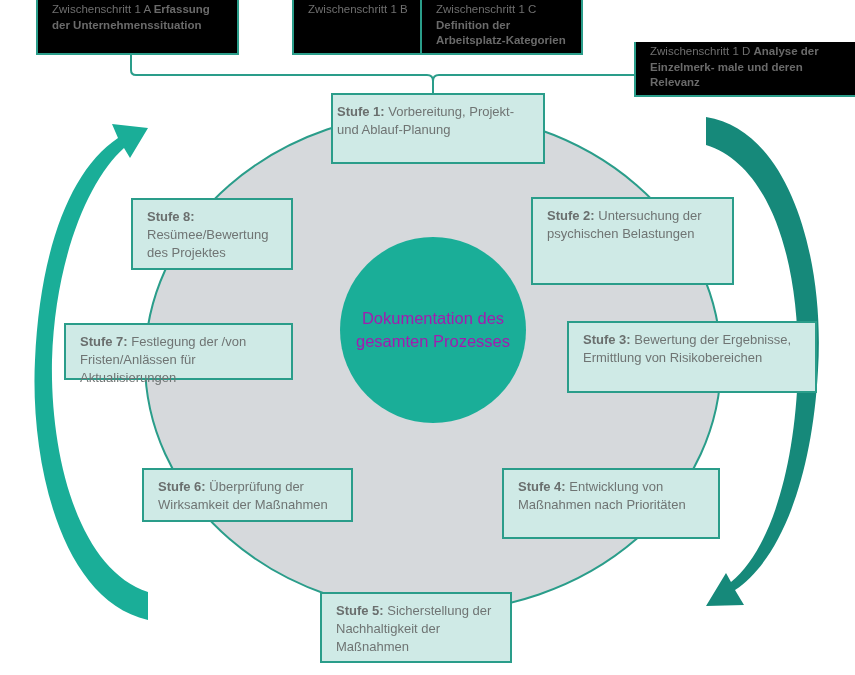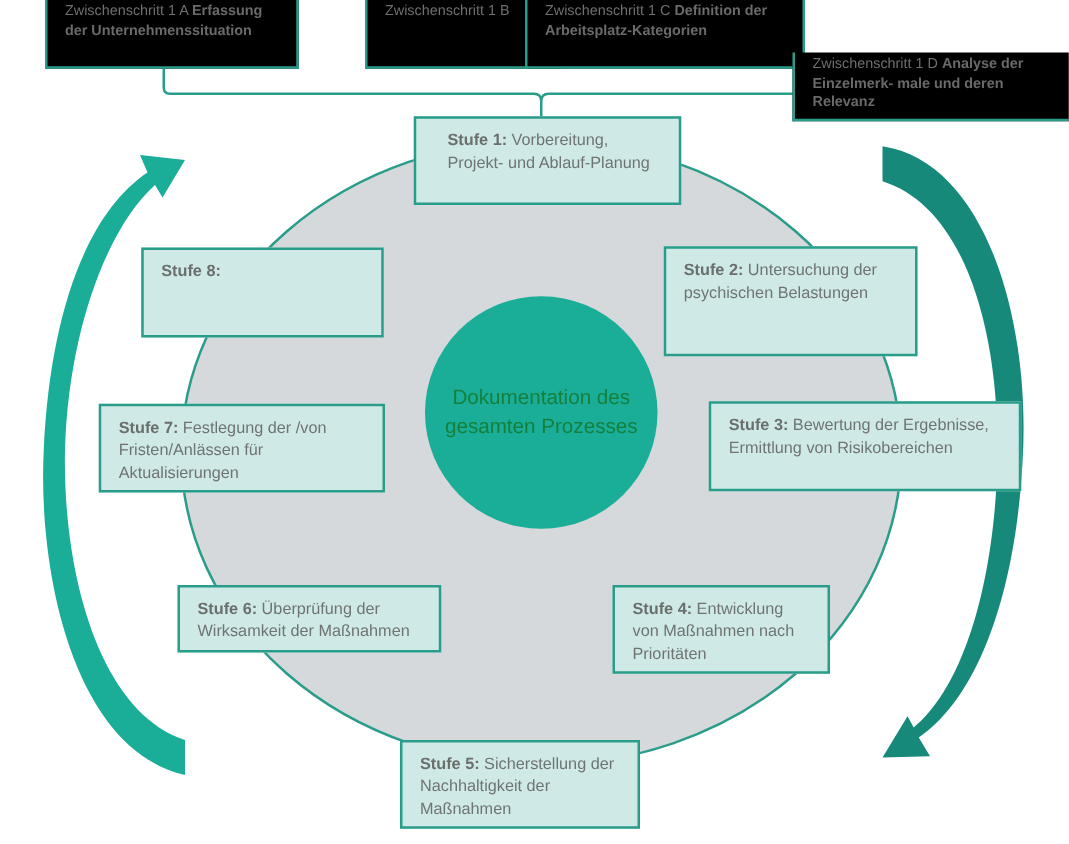--- a/index.html
+++ b/index.html
@@ -9,21 +9,21 @@
   .substep { position:absolute; background:#000000; border:2px solid #2a9d8a;
              border-top:none; box-sizing:border-box; padding:2px 14px 0 14px;
              font-size:11.5px; line-height:15.5px; color:#6f6f6f; }
   .substep b { color:#6a6a6a; }
   .stage { position:absolute; background:#cfeae6; border:2px solid #2a9d8a;
            box-sizing:border-box; padding:8px 14px 0 14px;
            font-size:13px; line-height:18px; color:#6f7473; }
   .stage b { color:#6a6f6e; }
   .center-text { position:absolute; left:340px; top:265px; width:186px; height:130px;
                  display:flex; align-items:center; justify-content:center; text-align:center;
-                 color:#15803d; font-size:16.5px; line-height:23px; }
+                 color:#a21caf; font-size:16.5px; line-height:23px; }
 </style>
 </head>
 <body>
 
 <svg id="canvas" width="855" height="675" viewBox="0 0 855 675">
 
   <ellipse cx="433" cy="362" rx="288" ry="250" fill="#d6d9dc" stroke="#2a9d8a" stroke-width="2"></ellipse>
 
   <circle cx="433" cy="330" r="93" fill="#1aae98"></circle>
 
@@ -33,47 +33,47 @@
 
   <path d="M706 117 C 790 130, 825 260, 818 370 C 812 480, 780 560, 735 590 L 744 605 L 706 606 L 726 573 L 731 582 C 770 550, 795 470, 798 370 C 800 260, 770 165, 706 145 Z" fill="#16897a"></path>
 </svg>
 
 <div class="substep" style="left:36px; top:0; width:203px; height:55px;">
   <span>Zwischenschritt 1 A </span><b>Erfassung der Unternehmenssituation</b>
 </div>
 <div class="substep" style="left:251px; top:0; width:157px; height:55px;margin-left:41px;">
   <span>Zwischenschritt 1 B </span><br>
 </div>
-<div class="substep" style="left:420px; top:0; width:224px; height:55px;">
+<div class="substep" style="left:420px; top:0; width:163px; height:55px;">
   <span>Zwischenschritt 1 C </span><b>Definition der Arbeitsplatz-Kategorien</b>
 </div>
 <div class="substep" style="left:634px; top:0; width:227px; height:55px;margin-top:42px;">
   <span>Zwischenschritt 1 D </span><b>Analyse der Einzelmerk- male und deren Relevanz</b>
 </div>
 
-<div class="stage" style="left:331px; top:93px; width:214px; height:71px; padding-left:25px; padding-right:20px;">
+<div class="stage" style="left:331px; top:93px; width:214px; height:71px; padding-left:4px; padding-right:20px;">
   <b>Stufe 1:</b><span>  Vorbereitung, Projekt- und Ablauf-Planung</span>
 </div>
 <div class="stage" style="left:531px; top:197px; width:203px; height:88px;">
   <b>Stufe 2:</b><span> Untersuchung der psychischen Belastungen</span>
 </div>
 <div class="stage" style="left:567px; top:321px; width:250px; height:72px;">
   <b>Stufe 3:</b><span> Bewertung der Ergebnisse, Ermittlung von Risikobereichen</span>
 </div>
-<div class="stage" style="left:490px; top:468px; width:174px; height:71px;">
+<div class="stage" style="left:502px; top:468px; width:218px; height:71px;">
   <b>Stufe 4:</b><span> Entwicklung von Maßnahmen nach Prioritäten</span>
 </div>
 <div class="stage" style="left:320px; top:592px; width:192px; height:71px;">
   <b>Stufe 5:</b><span> Sicherstellung der Nachhaltigkeit der Maßnahmen</span>
 </div>
 <div class="stage" style="left:142px; top:468px; width:211px; height:54px;">
   <b>Stufe 6:</b><span> Überprüfung der Wirksamkeit der Maßnahmen</span>
 </div>
-<div class="stage" style="left:79px; top:323px; width:229px; height:71px;">
+<div class="stage" style="left:64px; top:323px; width:229px; height:57px;">
   <b>Stufe 7:</b><span> Festlegung der /von Fristen/Anlässen für Aktualisierungen</span>
 </div>
-<div class="stage" style="left:113px; top:198px; width:194px; height:72px;">
-  <b>Stufe 8:</b><br>
+<div class="stage" style="left:131px; top:198px; width:162px; height:72px;">
+  <b>Stufe 8:</b><br><span> Resümee/Bewertung des Projektes</span>
 </div>
 
 <div class="center-text">
   <span>Dokumentation des gesamten Prozesses</span>
 </div>
 
 </body></html>

